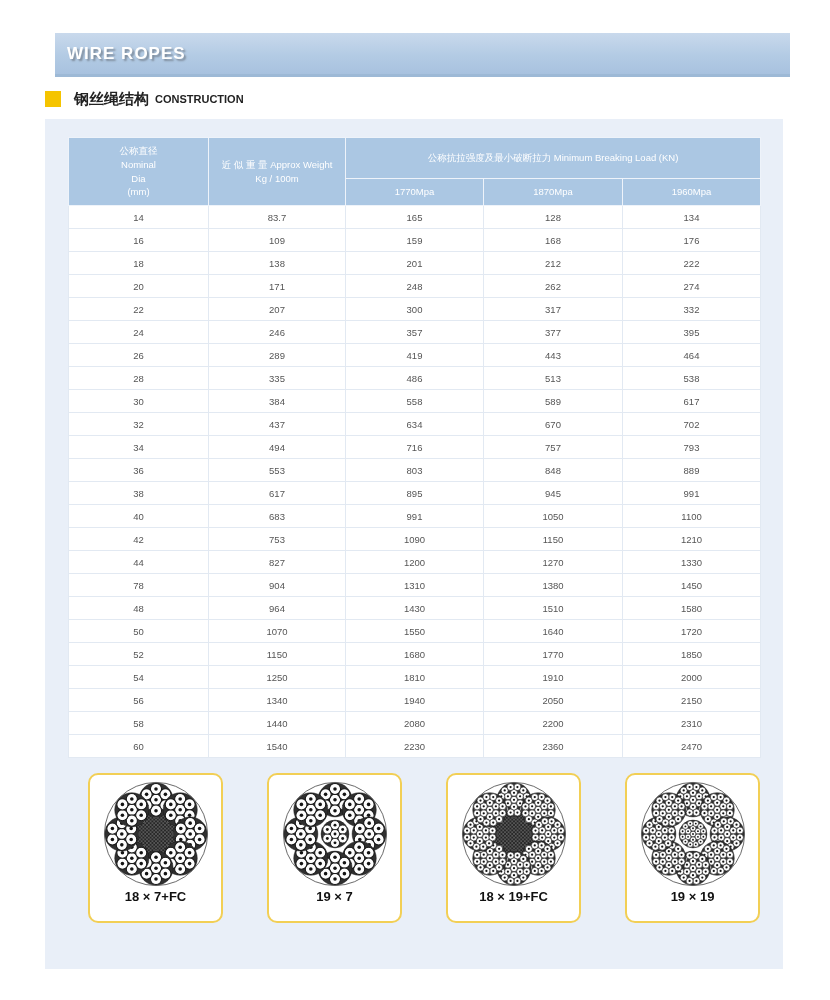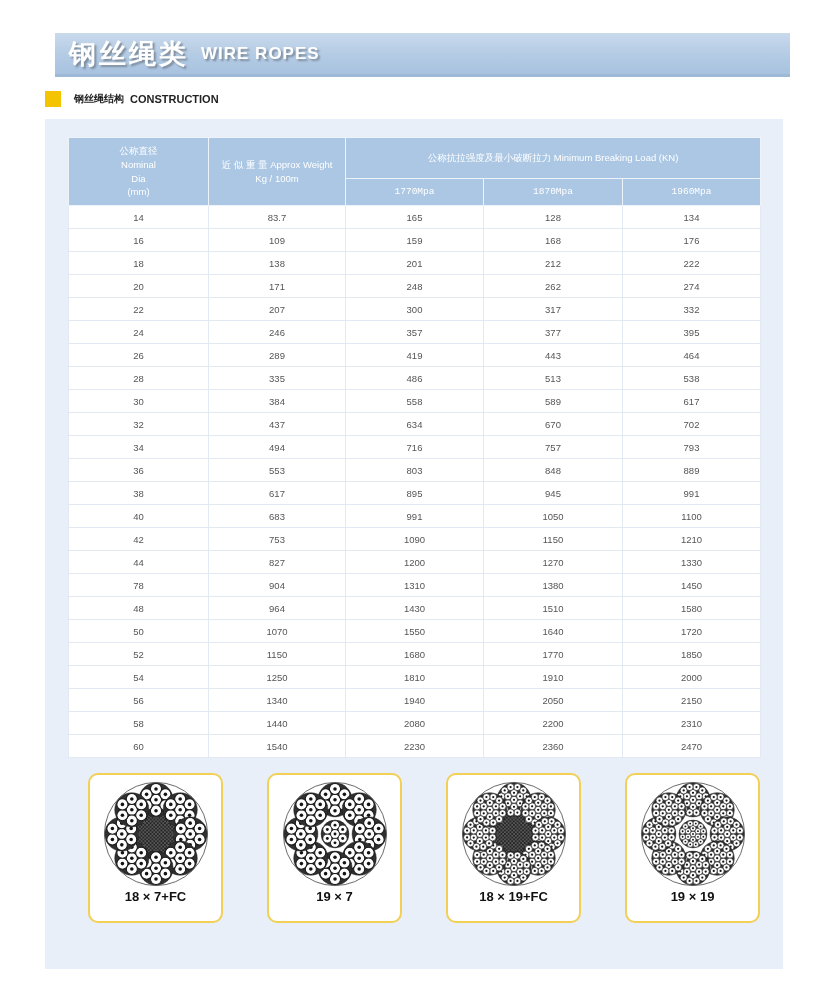--- a/index.html
+++ b/index.html
@@ -19,56 +19,55 @@
     font-size:27px;font-weight:bold;color:#fff;letter-spacing:3px;
     margin-left:14px;text-shadow:2px 2px 2px #7e8c9c;
   }
   .banner-en{
     font-size:17px;font-weight:bold;color:#fff;letter-spacing:1px;
     margin:0 0 0 12px;text-shadow:2px 2px 2px #7e8c9c;
   }
   
   .section-head{margin:12px 0 0 45px;display:flex;align-items:center;height:20px;}
   .bullet{width:16px;height:16px;background:#f5c400;flex:0 0 auto;}
-  .sec-zh{font-size:10px;font-weight:bold;color:#222;margin-left:13px;}
+  .sec-zh{font-size:15px;font-weight:bold;color:#222;margin-left:13px;}
   .sec-en{font-size:11px;font-weight:bold;color:#222;margin-left:6px;}
   
   .panel{
     margin:10px 0 0 45px;width:738px;height:850px;background:#e9eff8;
     box-sizing:border-box;padding:18px 23px 12px 23px;
   }
   
   table{border-collapse:collapse;width:692px;table-layout:fixed;}
   thead th{
     background:#abc7e3;color:#ffffff;font-weight:normal;font-size:9.5px;
     line-height:1.45;white-space:pre-line;border:1px solid #eef3fa;
     text-align:center;vertical-align:middle;padding:0;
   }
   .th-top{height:40px;}
-  .th-sub{height:26px;font-family:Liberation Mono, monospace;}
+  .th-sub{height:26px;}
   tbody td{
     background:#ffffff;height:22px;text-align:center;vertical-align:middle;
     font-size:9.5px;color:#555;border:1px solid #e2e9f2;padding:0;
   }
   
   .footnote{margin:10px 0 0 1px;font-size:10px;color:#444;}
   
   .cards{display:flex;gap:44px;margin:15px 0 0 20px;}
   .card{
     width:140px;height:146px;background:#ffffff;
     border:2px solid #f2cf55;border-radius:10px;
   }
   .card svg{display:block;margin:5px auto 0 auto;}
   .card-label{text-align:center;font-size:13px;font-weight:bold;color:#111;margin-top:1px;}
 </style>
 </head>
 <body>
 
 <div class="banner">
-  <span class="banner-zh">钢丝绳类</span>
   <span class="banner-en">WIRE ROPES</span>
 </div>
 
 <div class="section-head">
   <span class="bullet"></span>
   <span class="sec-zh">钢丝绳结构</span>
   <span class="sec-en">CONSTRUCTION</span>
 </div>
 
 <div class="panel">

